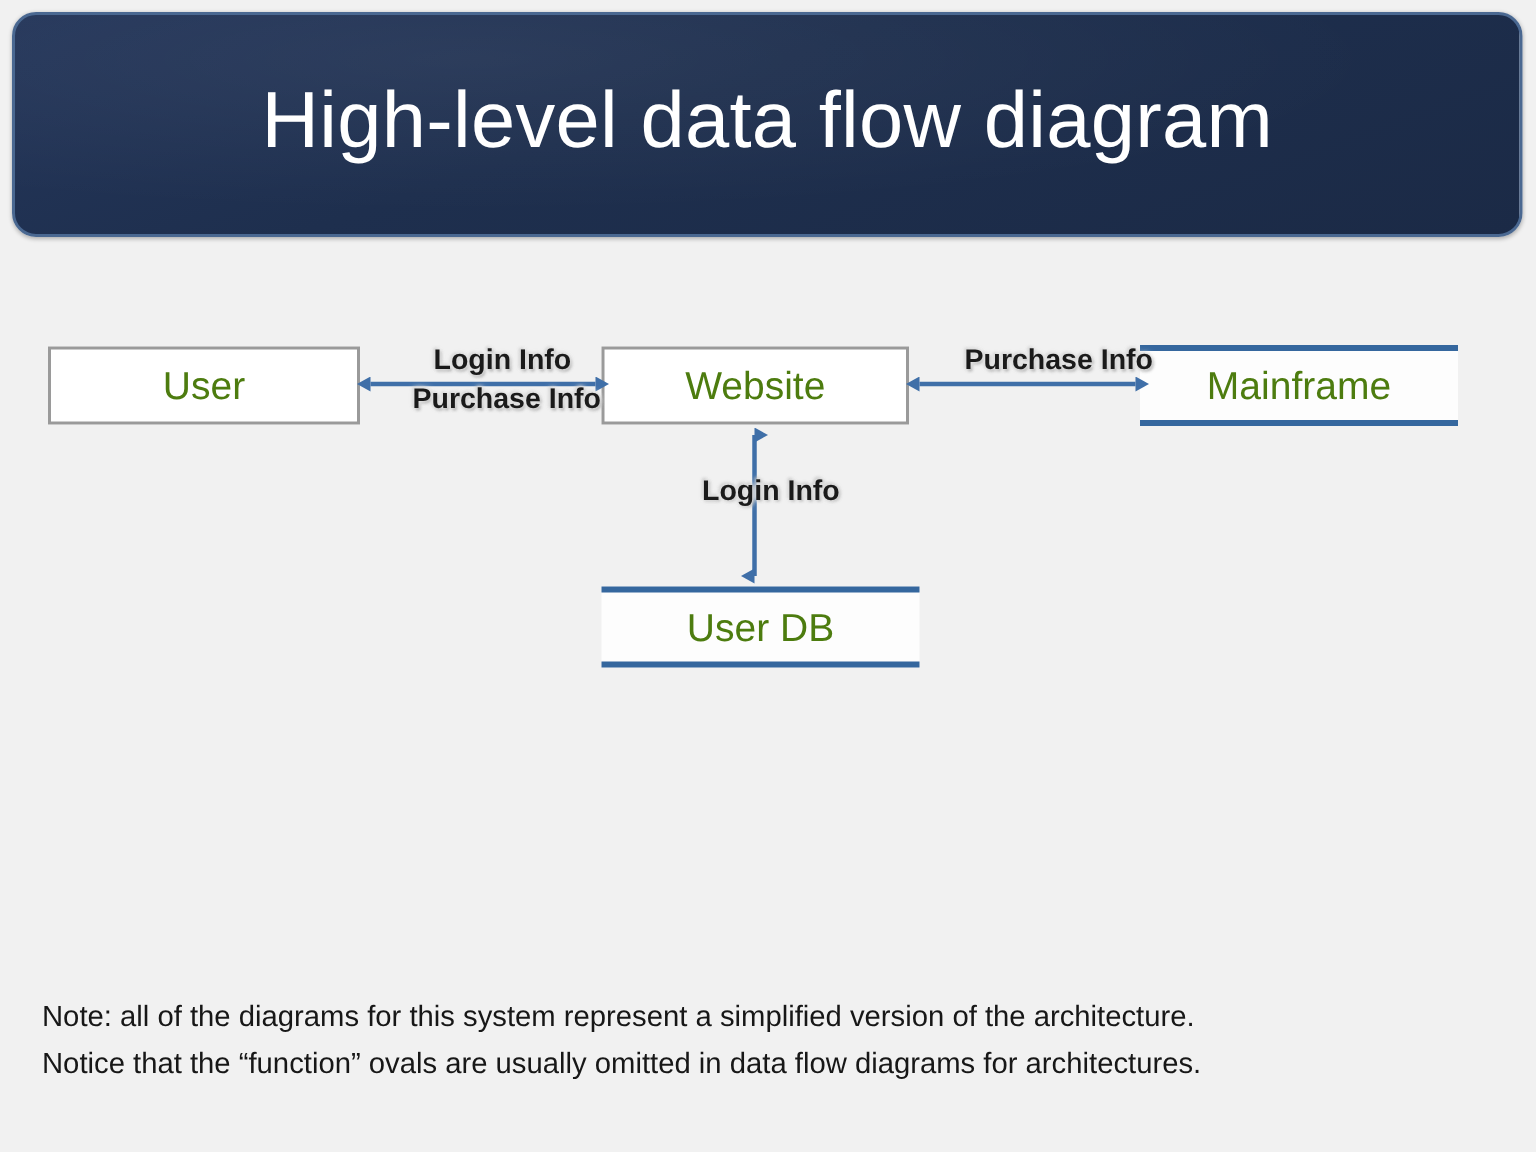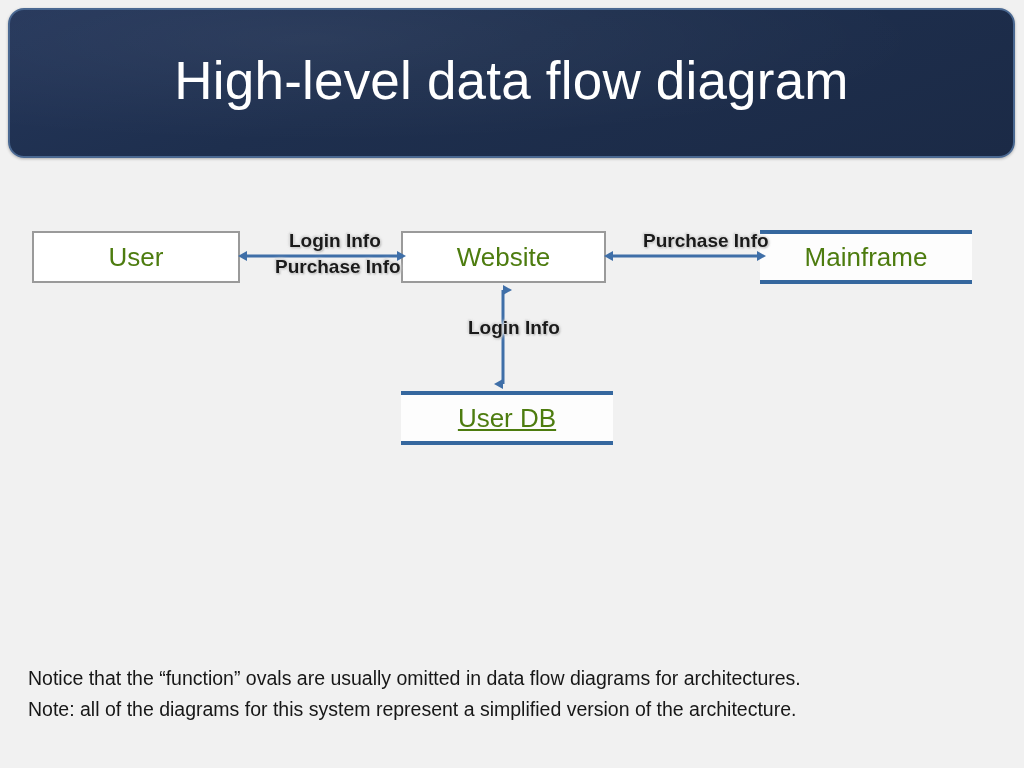--- a/index.html
+++ b/index.html
@@ -77,21 +77,21 @@
     border-top: 4px solid #35679e;
     border-bottom: 4px solid #35679e;
     border-left: none;
     border-right: none;
     background: #fdfdfd;
   }
 
   #node-user      { left: 32px;  top: 231px; width: 208px; height: 52px; }
   #node-website   { left: 401px; top: 231px; width: 205px; height: 52px; }
   #node-mainframe { left: 760px; top: 230px; width: 212px; height: 54px; }
-  #node-userdb    { left: 401px; top: 391px; width: 212px; height: 54px; text-decoration: underline; }
+  #node-userdb    { left: 401px; top: 391px; width: 212px; height: 54px; }
 
   
   .conn {
     position: absolute;
   }
   .conn svg { display: block; overflow: visible; }
 
   #conn-user-website   { left: 236px; top: 244px; width: 172px; height: 24px; }
   #conn-website-mf     { left: 602px; top: 244px; width: 166px; height: 24px; }
   #conn-website-userdb { left: 491px; top: 279px; width: 24px; height: 116px; }
@@ -189,17 +189,17 @@
 
   <div class="flow-label" id="label-login-user">Login  Info</div>
 
   <div class="flow-label" id="label-purchase-user">Purchase Info</div>
 
   <div class="flow-label" id="label-purchase-mf">Purchase Info</div>
 
   <div class="flow-label" id="label-login-db">Login  Info</div>
 
   <div id="caption">
+    <div>Note: all of the diagrams for this system represent a simplified version of the architecture.</div>
     <div>Notice that the “function” ovals are usually omitted in data flow diagrams for architectures.</div>
-    <div>Note: all of the diagrams for this system represent a simplified version of the architecture.</div>
   </div>
 
 </div>
 
 </body></html>

